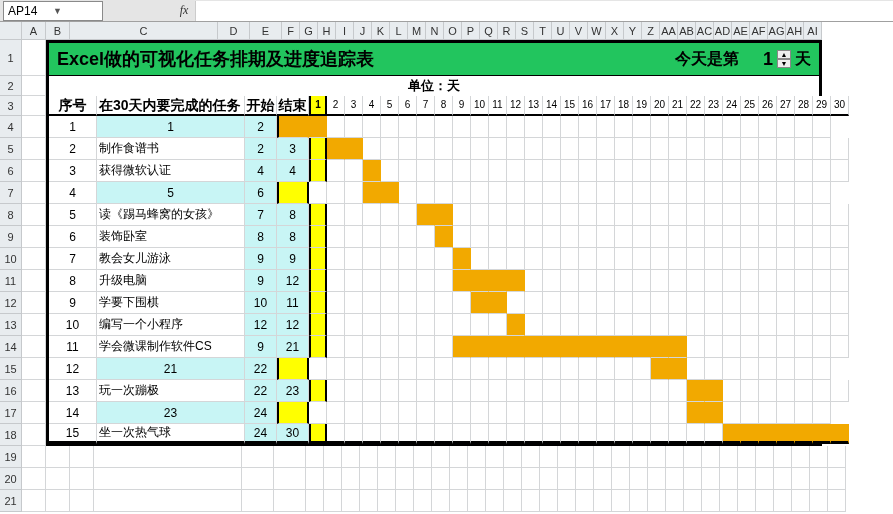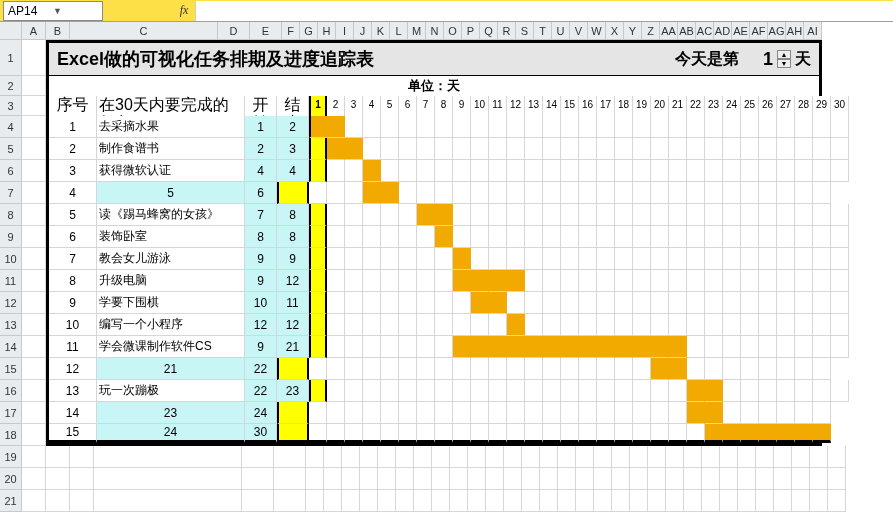--- a/index.html
+++ b/index.html
@@ -1,43 +1,43 @@
 <!DOCTYPE html>
 <html><head>
 <meta charset="utf-8">
 <style>
 * { box-sizing: border-box; margin: 0; padding: 0; }
 body { font-family: "Microsoft YaHei", Arial, sans-serif; font-size: 12px; background: #fff; overflow: hidden; }
 
-.formula-bar { height: 22px; display: flex; align-items: center; border-bottom: 1px solid #a0a0a0; background: #fde047; }
+.formula-bar { height: 22px; display: flex; align-items: center; border-bottom: 1px solid #a0a0a0; background: #e5e5e5; }
 .name-box { width: 100px; height: 20px; background: #fff; border: 1px solid #8a8a8a; margin-left: 3px; display: flex; align-items: center; padding: 0 4px; font-size: 12px; }
 .name-box span { flex: 1; }
 .name-drop { font-size: 9px; color: #555; }
 .fx-sep { width: 70px; }
 .fx-icon { font-style: italic; font-family: "Times New Roman", serif; width: 22px; text-align: center; color: #333; }
 .fx-input { flex: 1; height: 20px; background: #fff; border-left: 1px solid #ccc; }
 
 .sheet { display: grid; grid-template-columns: 22px 24px 24px 148px 32px 32px repeat(30, 18px); position: relative; }
 .hdr { background: #e8ecef; border-right: 1px solid #c6c9cc; border-bottom: 1px solid #c6c9cc; height: 18px; text-align: center; font-size: 11px; color: #333; line-height: 18px; }
 .corner { background: #e8ecef; border-right: 1px solid #c6c9cc; border-bottom: 1px solid #c6c9cc; }
 .rowhdr { background: #e8ecef; border-right: 1px solid #c6c9cc; border-bottom: 1px solid #c6c9cc; text-align: center; font-size: 11px; color: #333; display: flex; align-items: center; justify-content: center; }
 
 .cell { border-right: 1px solid #d4d6d8; border-bottom: 1px solid #d4d6d8; height: 22px; background: #fff; }
-.title-bar { grid-column: 2 / -1; background: #e5e5e5; border: 3px solid #000; border-bottom: 1px solid #000; height: 36px; display: flex; align-items: center; padding: 0 8px; font-size: 18px; font-weight: bold; }
+.title-bar { grid-column: 2 / -1; background: #22c55e; border: 3px solid #000; border-bottom: 1px solid #000; height: 36px; display: flex; align-items: center; padding: 0 8px; font-size: 18px; font-weight: bold; }
 .title-bar .title-main { flex: 1; }
 .title-bar .today-lbl { font-size: 16px; margin-right: 10px; }
 .title-bar .today-num { font-size: 18px; width: 24px; text-align: right; }
 .spinner { display: inline-flex; flex-direction: column; margin: 0 4px; }
 .spinner div { width: 14px; height: 9px; background: #eee; border: 1px solid #888; font-size: 7px; text-align: center; line-height: 7px; cursor: pointer; }
 .title-bar .today-unit { font-size: 16px; }
 
 .unit-row { grid-column: 2 / -1; border-left: 3px solid #000; border-right: 3px solid #000; height: 20px; text-align: center; font-weight: bold; font-size: 13px; line-height: 20px; background: #fff; }
 
 .hdr2 { grid-column: 2 / -1; display: grid; grid-template-columns: 24px 24px 148px 32px 32px repeat(30, 18px); border-left: 3px solid #000; border-right: 3px solid #000; height: 20px; }
-.hdr2 > div { border-bottom: 2px solid #000; font-weight: normal; font-size: 16px; text-align: center; line-height: 18px; background: #fff; border-right: 1px solid #d4d6d8; }
+.hdr2 > div { border-bottom: 2px solid #000; font-weight: bold; font-size: 14px; text-align: center; line-height: 18px; background: #fff; border-right: 1px solid #d4d6d8; }
 .hdr2 .seq { grid-column: 1 / 3; }
 .hdr2 .task { text-align: left; padding-left: 2px; }
 .hdr2 .daycol { font-size: 10px; font-weight: normal; }
 .hdr2 .day1 { background: #ffff00; border-left: 2px solid #000; border-right: 2px solid #000; font-weight: bold; }
 
 .datarow { grid-column: 2 / -1; display: grid; grid-template-columns: 24px 24px 148px 32px 32px repeat(30, 18px); border-left: 3px solid #000; border-right: 3px solid #000; height: 22px; }
 .datarow > div { border-bottom: 1px solid #d4d6d8; border-right: 1px solid #d4d6d8; font-size: 12px; background: #fff; display: flex; align-items: center; }
 .datarow .seq { grid-column: 1 / 3; justify-content: center; }
 .datarow .task { padding-left: 2px; }
 .datarow .num { background: #c8f5f5; justify-content: center; }
@@ -154,21 +154,20 @@
       <div class="daycol">26</div>
       <div class="daycol">27</div>
       <div class="daycol">28</div>
       <div class="daycol">29</div>
       <div class="daycol">30</div>
     </div>
     <div class="rowhdr" style="height:22px">4</div>
     <div class="cell h22"></div>
     <div class="datarow" style="grid-column:3 / -1">
       <div class="seq">1</div>
-      <div class="task">去采摘水果</div>
       <div class="num">1</div>
       <div class="num">2</div>
       <div class="gc today filled"></div>
       <div class="gc filled"></div>
       <div class="gc"></div>
       <div class="gc"></div>
       <div class="gc"></div>
       <div class="gc"></div>
       <div class="gc"></div>
       <div class="gc"></div>
@@ -683,20 +682,21 @@
       <div class="gc"></div>
       <div class="gc"></div>
       <div class="gc"></div>
       <div class="gc"></div>
       <div class="gc"></div>
     </div>
     <div class="rowhdr" style="height:22px">18</div>
     <div class="cell h22"></div>
     <div class="datarow lastrow" style="grid-column:3 / -1">
       <div class="seq">15</div>
+      <div class="task">坐一次热气球</div>
       <div class="num">24</div>
       <div class="num">30</div>
       <div class="gc today"></div>
       <div class="gc"></div>
       <div class="gc"></div>
       <div class="gc"></div>
       <div class="gc"></div>
       <div class="gc"></div>
       <div class="gc"></div>
       <div class="gc"></div>

